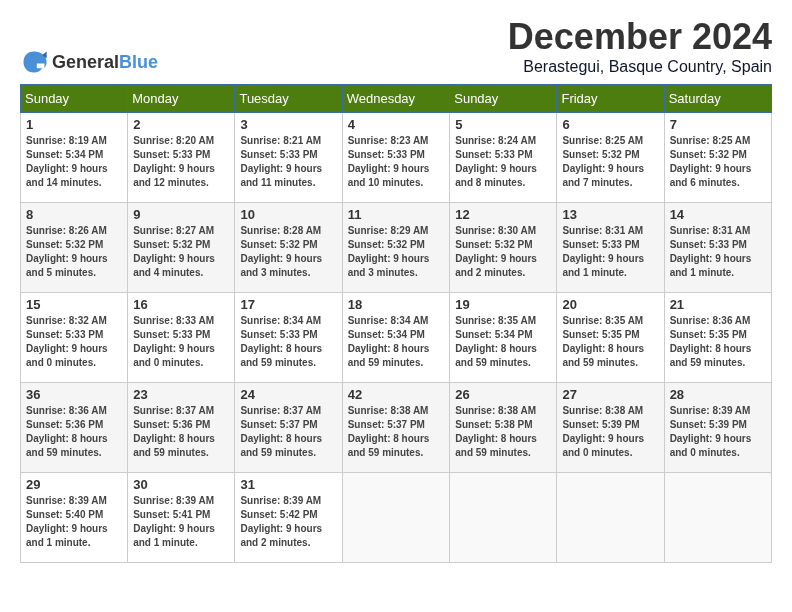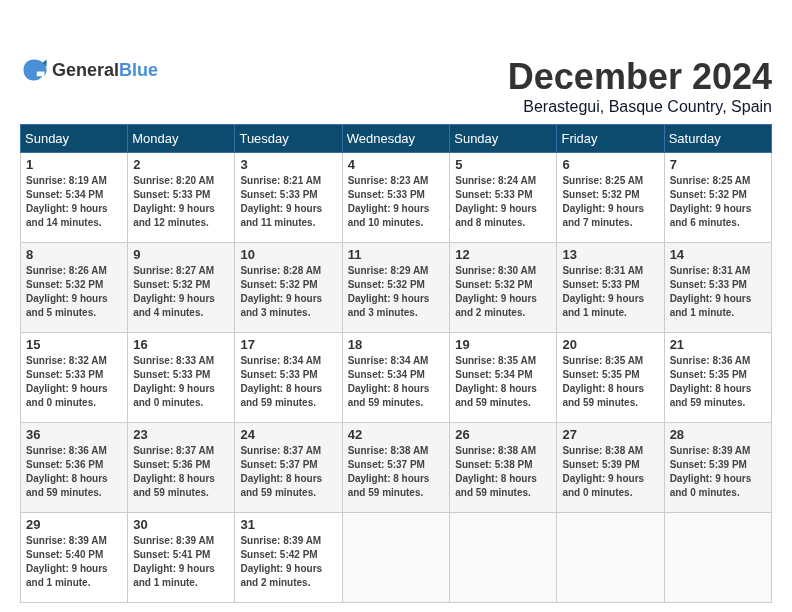--- a/index.html
+++ b/index.html
@@ -6,23 +6,22 @@
     body {
       font-family: Arial, sans-serif;
       background: #fff;
       width: 792px;
       min-height: 612px;
       padding: 16px 20px;
     }
     .header-section {
       display: flex;
       justify-content: space-between;
-      align-items: flex-start;
+      align-items: flex-end;
       margin-bottom: 8px;
-      margin-top: 40px;
     }
     .logo {
       display: flex;
       align-items: center;
       gap: 4px;
     }
     .logo-text-general {
       font-size: 18px;
       font-weight: bold;
       color: #333;
@@ -47,21 +46,21 @@
     .location-title {
       font-size: 16px;
       color: #0f172a;
     }
     .calendar-table {
       width: 100%;
       border-collapse: collapse;
       font-size: 11px;
     }
     .calendar-table th {
-      background-color: #0c4a6e;
+      background-color: #4d7c0f;
       color: white;
       padding: 6px 4px;
       text-align: left;
       font-size: 13px;
       font-weight: normal;
       border: 1px solid #3a6da5;
     }
     .calendar-table td {
       border: 1px solid #ccc;
       vertical-align: top;

